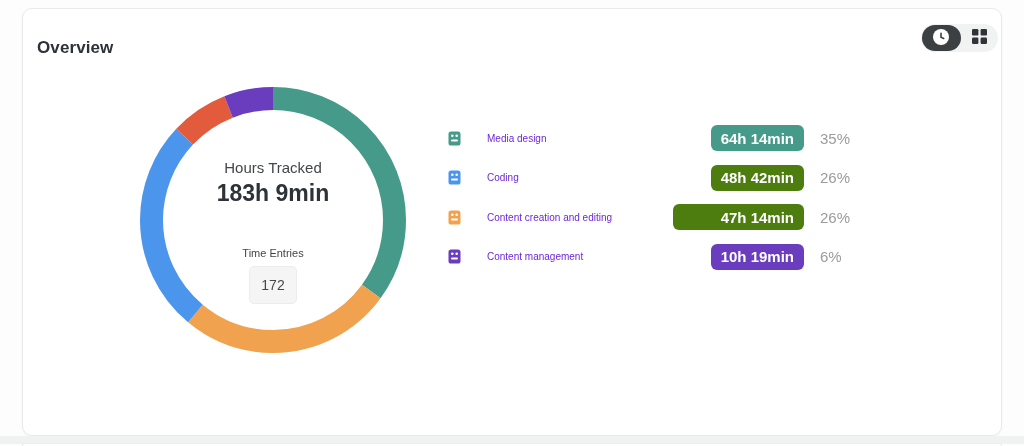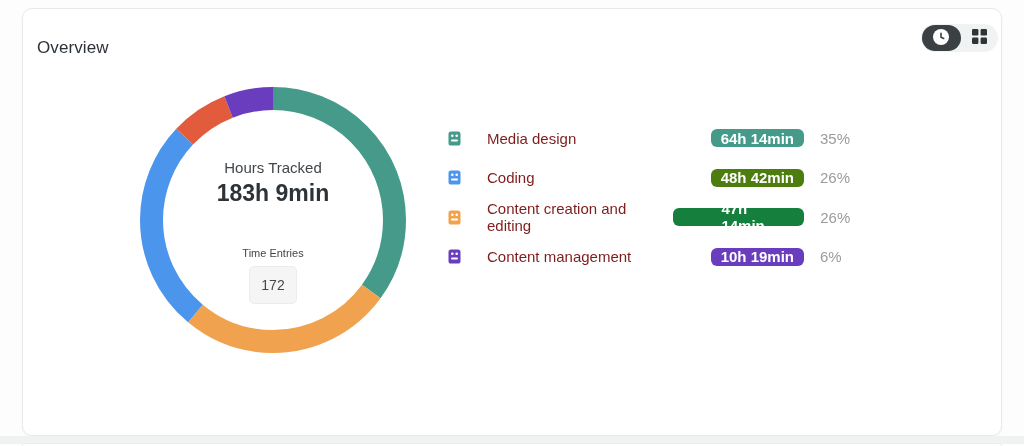--- a/index.html
+++ b/index.html
@@ -8,21 +8,21 @@
   .page { position:relative; width:1024px; height:446px; }
 
   .card { position:absolute; left:22px; top:8px; width:980px; height:428px;
           background:#ffffff; border:1px solid #eaeaea; border-radius:10px;
           box-shadow:0 1px 3px rgba(0,0,0,0.04); }
 
   .bottom-gap { position:absolute; left:0; top:436px; width:1024px; height:8px; background:#f0f1f1; }
   .next-card-edge { position:absolute; left:22px; top:443px; width:980px; height:3px;
                     background:#ffffff; border-radius:8px 8px 0 0; border:1px solid #ededed; border-bottom:none; }
 
-  .card-title { position:absolute; left:14px; top:29px; font-size:17px; font-weight:400;
+  .card-title { position:absolute; left:14px; top:29px; font-size:17px; font-weight:700;
                 color:#2c3238; letter-spacing:0.1px; }
 
   
   .view-toggle { position:absolute; left:898px; top:15px; width:77px; height:28px;
                  background:#f1f2f2; border-radius:14px; display:flex; align-items:center; }
   .toggle-opt { height:28px; width:38px; display:flex; align-items:center; justify-content:center;
                 border:none; background:transparent; border-radius:14px; cursor:pointer; }
   .toggle-opt.selected { background:#3b4043; width:40px; height:26px; margin-left:1px; border-radius:13px; }
 
   
@@ -33,22 +33,22 @@
   .center-value { font-size:23px; font-weight:700; color:#2e3338; margin-top:4px; }
   .center-entries-label { font-size:11px; color:#41464a; margin-top:40px; }
   .entries-badge { display:inline-block; margin-top:7px; background:#f5f5f5; border:1px solid #ececec;
                    border-radius:5px; padding:10px 11px; font-size:14px; color:#46494c; }
 
   
   .legend { position:absolute; left:425px; top:116px; width:412px;
             display:flex; flex-direction:column; gap:13.5px; }
   .legend-row { display:flex; align-items:center; height:26px; cursor:pointer; }
   .legend-icon { flex:0 0 13px; display:flex; align-items:center; }
-  .legend-label { margin-left:26px; font-size:15px; color:#7f1d1d; }
-  .legend-badge { margin-left:auto; min-width:86px; height:18px; border-radius:6px;
+  .legend-label { margin-left:26px; font-size:10px; color:#6d28d9; }
+  .legend-badge { margin-left:auto; min-width:86px; height:26px; border-radius:6px;
                   display:flex; align-items:center; justify-content:flex-end;
                   padding:0 10px; font-size:15px; font-weight:700; color:#ffffff; }
   .legend-percent { width:40px; margin-left:16px; font-size:15px; color:#9b9b9b; }
 </style>
 </head>
 <body>
 
 <div class="page">
 
   <div class="card">
@@ -121,21 +121,21 @@
         <div class="legend-row">
           <span class="legend-icon">
             <svg width="13" height="15" viewBox="0 0 13 15">
               <rect x="0.5" y="0.5" width="12" height="14" rx="2.6" fill="#F0A24E"></rect>
               <circle cx="4.3" cy="4.8" r="1.3" fill="#ffffff"></circle>
               <circle cx="8.7" cy="4.8" r="1.3" fill="#ffffff"></circle>
               <rect x="3" y="8.6" width="7" height="1.9" rx="0.95" fill="#ffffff"></rect>
             </svg>
           </span>
           <span class="legend-label">Content creation and editing</span>
-          <span class="legend-badge" style="background: #15803d; padding-left: 48px;">47h 14min</span>
+          <span class="legend-badge" style="background: #4d7c0f; padding-left: 48px;">47h 14min</span>
           <span class="legend-percent">26%</span>
         </div>
         <div class="legend-row">
           <span class="legend-icon">
             <svg width="13" height="15" viewBox="0 0 13 15">
               <rect x="0.5" y="0.5" width="12" height="14" rx="2.6" fill="#6A3DBE"></rect>
               <circle cx="4.3" cy="4.8" r="1.3" fill="#ffffff"></circle>
               <circle cx="8.7" cy="4.8" r="1.3" fill="#ffffff"></circle>
               <rect x="3" y="8.6" width="7" height="1.9" rx="0.95" fill="#ffffff"></rect>
             </svg>

